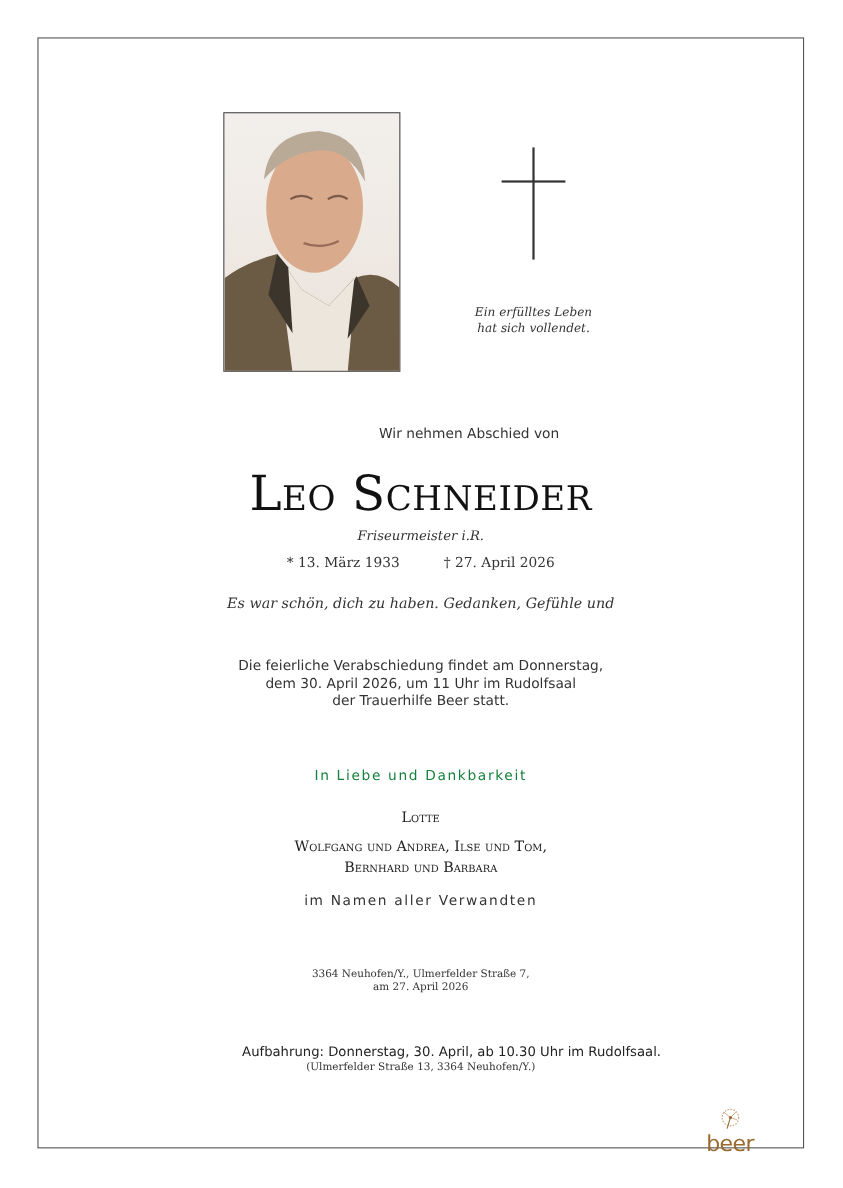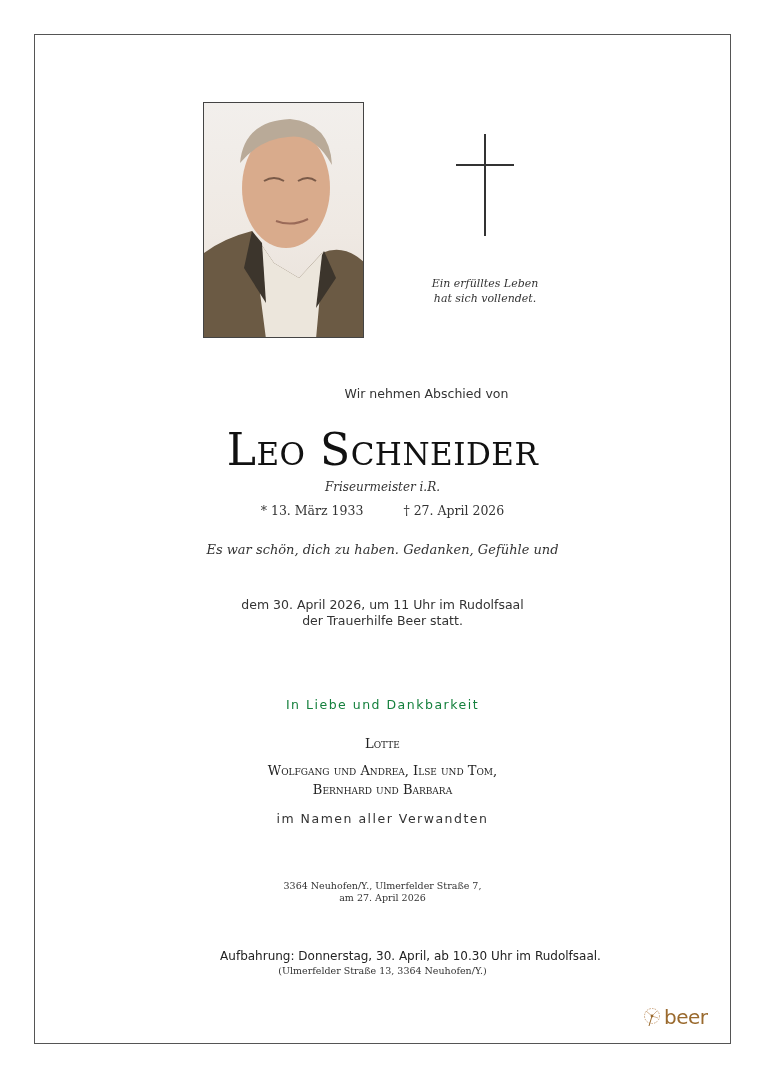--- a/index.html
+++ b/index.html
@@ -25,21 +25,21 @@
     .dates .gap { width: 40px; }
     .quote { top: 541px; font-style: italic; font-size: 13px; line-height: 17px; color: #333; }
     .ceremony { top: 597px; font-family: "DejaVu Sans", sans-serif; font-size: 12.5px; line-height: 16px; color: #333; }
     .love { top: 697px; font-family: "DejaVu Sans", sans-serif; font-size: 12.5px; letter-spacing: 1.5px; color: #15803d; }
     .fam1 { top: 736px; font-size: 13px; font-variant: small-caps; color: #222; }
     .fam2 { top: 761px; font-size: 13px; line-height: 19px; font-variant: small-caps; color: #222; }
     .relatives { top: 811px; font-family: "DejaVu Sans", sans-serif; font-size: 12.5px; letter-spacing: 1.5px; color: #333; }
     .address { top: 880px; font-size: 9.5px; line-height: 12px; color: #333; }
     .viewing { top: 949px; font-family: "DejaVu Sans", sans-serif; font-size: 12px; color: #222; margin-left: 28px; }
     .viewing-addr { top: 965px; font-size: 9.5px; color: #333; text-align: center; }
-    .logo { position: absolute; left: 642px; top: 1007px; display: flex; align-items: center; gap: 2px; }
+    .logo { position: absolute; left: 642px; top: 1007px; display: flex; align-items: center; gap: 2px; flex-direction: column; }
     .logo .mark { width: 20px; height: 20px; }
     .logo .word { font-family: "DejaVu Sans", sans-serif; font-size: 20px; color: #9a6a2e; line-height: 20px; letter-spacing: -0.5px; }
   </style>
 </head>
 <body>
 
 <div class="frame"></div>
 
 <div class="photo">
   <svg width="161" height="236" viewBox="0 0 161 236">
@@ -70,20 +70,21 @@
 <div class="center title">Friseurmeister i.R.</div>
 <div class="center dates">
   <span>* 13. März 1933</span><span class="gap"></span><span>† 27. April 2026</span>
 </div>
 
 <div class="center quote">
   <div>Es war schön, dich zu haben. Gedanken, Gefühle und</div>
 </div>
 
 <div class="center ceremony">
+  <div>Die feierliche Verabschiedung findet am Donnerstag,</div>
   <div>dem 30. April 2026, um 11 Uhr im Rudolfsaal</div>
   <div>der Trauerhilfe Beer statt.</div>
 </div>
 
 <div class="center love">In Liebe und Dankbarkeit</div>
 <div class="center fam1">Lotte</div>
 <div class="center fam2">
   <div>Wolfgang und Andrea, Ilse und Tom,</div>
   <div>Bernhard und Barbara</div>
 </div>

